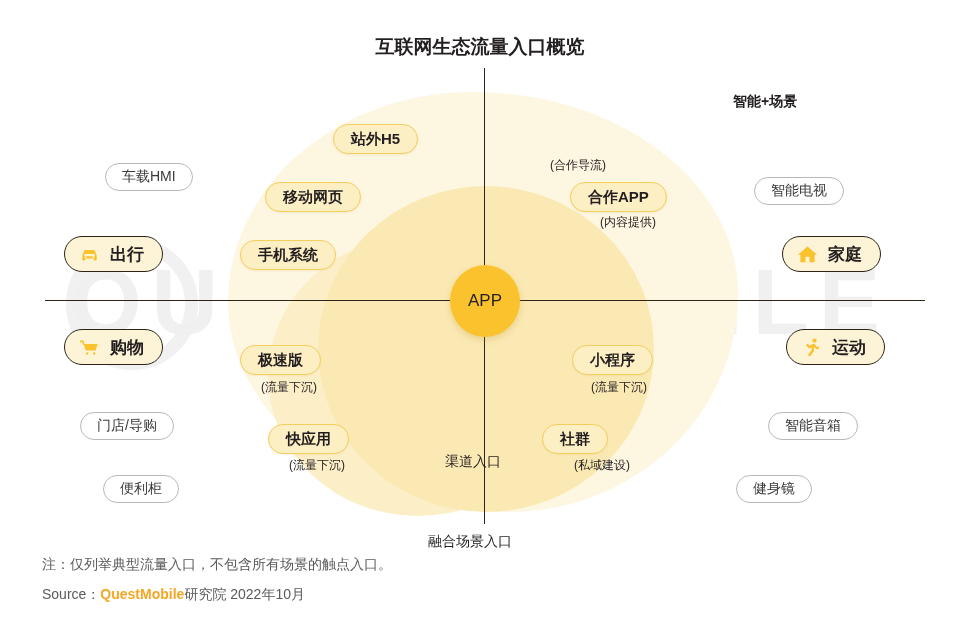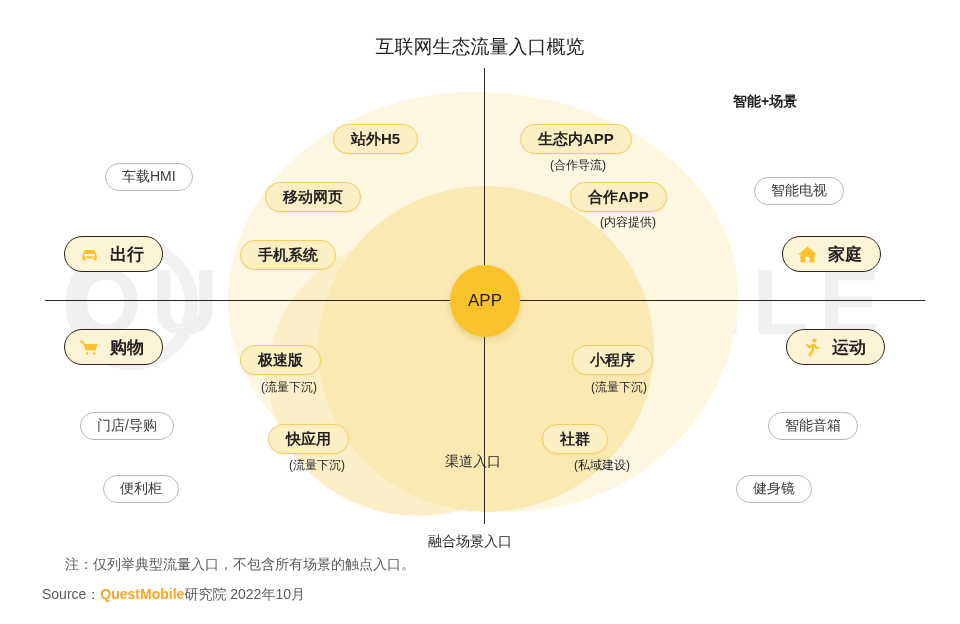--- a/index.html
+++ b/index.html
@@ -56,21 +56,21 @@
     background: #fcefc8;
     border-radius: 50%;
     z-index: 3;
   }
 
   
   .page-title {
     position: absolute;
     left: 0; top: 34px; width: 960px;
     text-align: center;
-    font-size: 19px; font-weight: normal;
+    font-size: 19px; font-weight: bold;
     color: #231f20;
     z-index: 20;
   }
 
   
   .axis-h {
     position: absolute;
     left: 45px; top: 300px; width: 880px; height: 1px;
     background: #2b2417;
     z-index: 12;
@@ -159,21 +159,21 @@
     z-index: 20;
   }
 
   
   .footer {
     position: absolute;
     left: 42px; width: 880px;
     font-size: 14px; color: #5a5a5a;
     z-index: 20; white-space: nowrap;
   }
-  .footer.note { top: 556px; margin-left: 23px; }
+  .footer.note { top: 556px; }
   .footer.source { top: 586px; }
   .brand { color: #f5a623; font-weight: bold; }
 </style>
 </head>
 <body>
 
 <div id="canvas">
 
   <div class="wm-ring"></div>
   <div class="watermark">QUEST MOBILE</div>
@@ -188,21 +188,20 @@
   <div class="axis-v"></div>
   <div class="axis-label ch">渠道入口</div>
   <div class="axis-label fu">融合场景入口</div>
 
   <div class="center-node">APP</div>
 
   <div class="pill inner" style="left:333px; top:124px;">站外H5</div>
   <div class="pill inner" style="left:265px; top:182px;">移动网页</div>
   <div class="pill inner" style="left:240px; top:240px;">手机系统</div>
 
-  <div class="pill inner" style="left:520px; top:124px;">生态内APP</div>
   <div class="sub-label" style="left:550px; top:157px;">(合作导流)</div>
   <div class="pill inner" style="left:570px; top:182px;">合作APP</div>
   <div class="sub-label" style="left:600px; top:214px;">(内容提供)</div>
 
   <div class="pill inner" style="left:240px; top:345px;">极速版</div>
   <div class="sub-label" style="left:261px; top:379px;">(流量下沉)</div>
   <div class="pill inner" style="left:268px; top:424px;">快应用</div>
   <div class="sub-label" style="left:289px; top:457px;">(流量下沉)</div>
 
   <div class="pill inner" style="left:572px; top:345px;">小程序</div>

